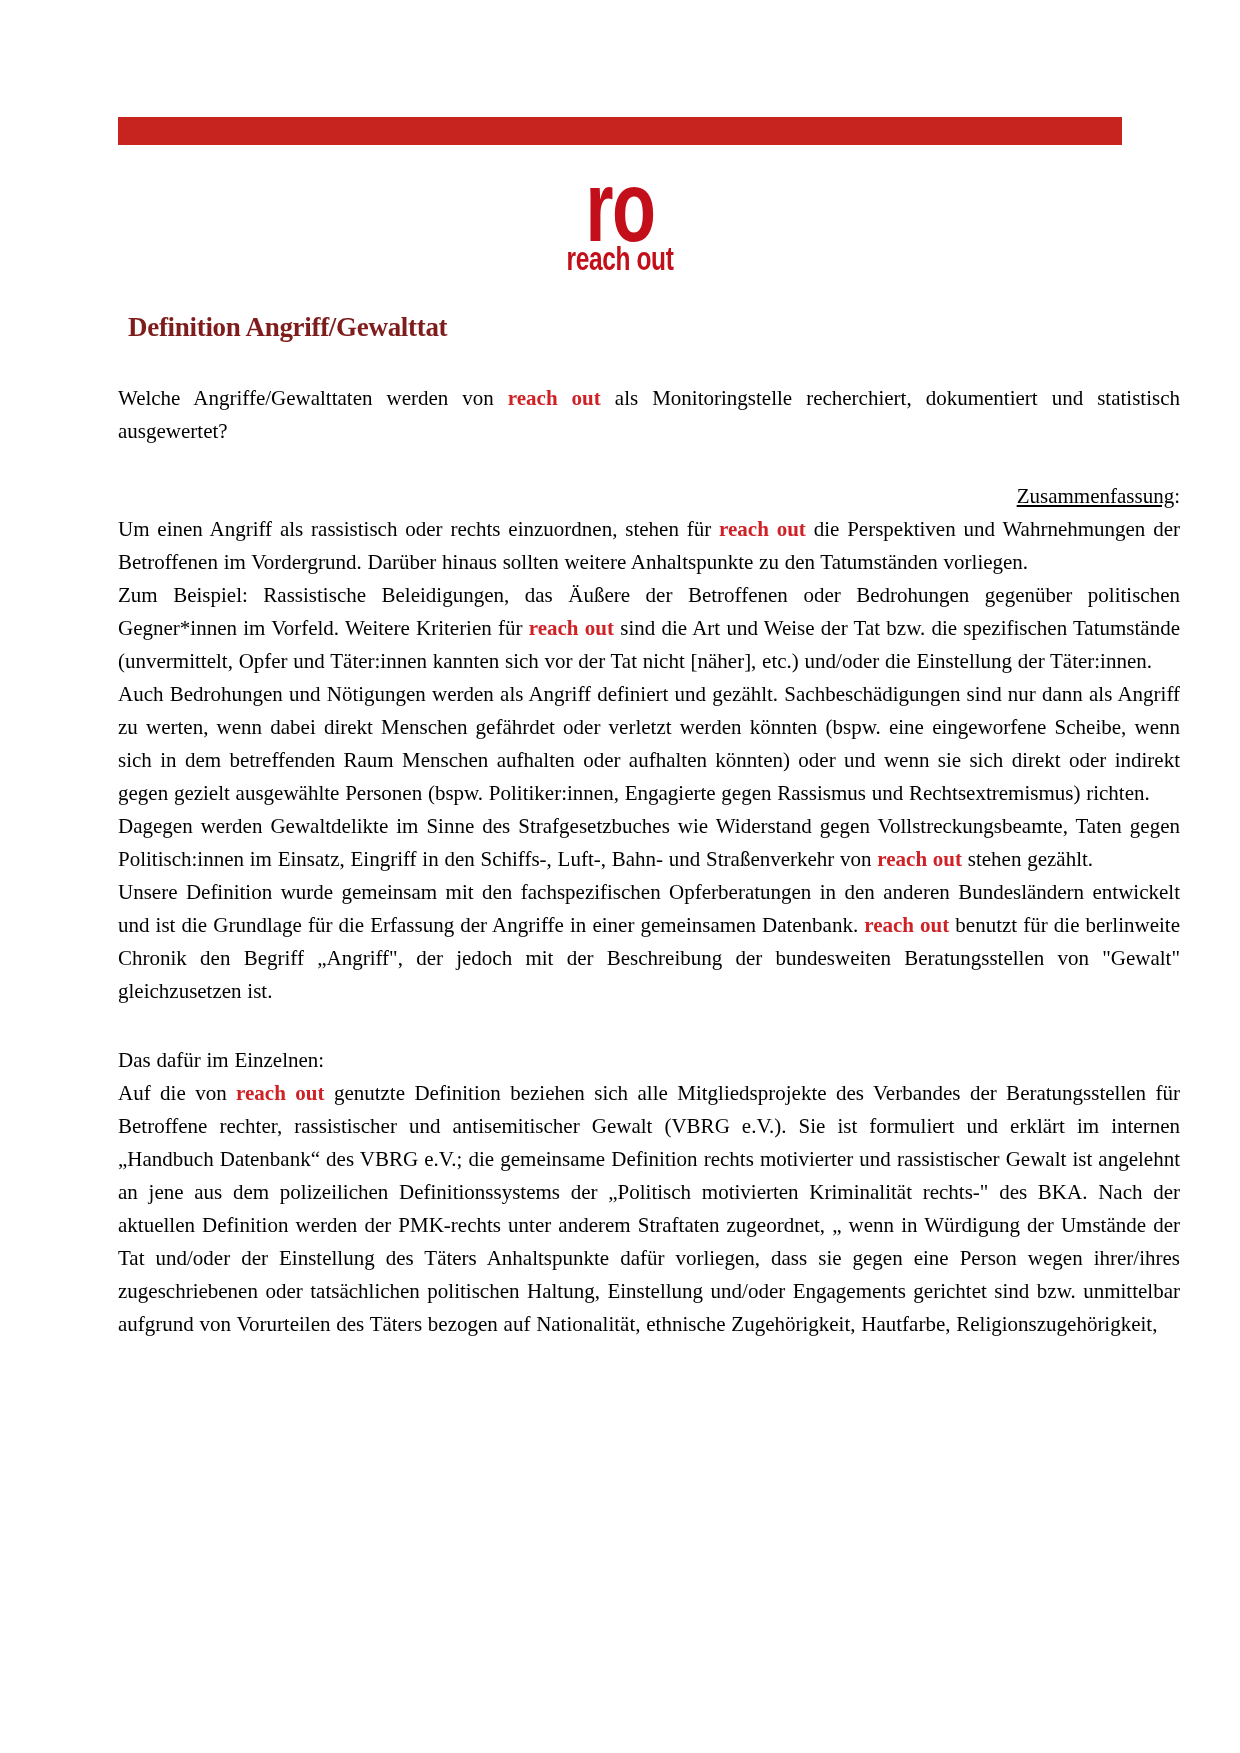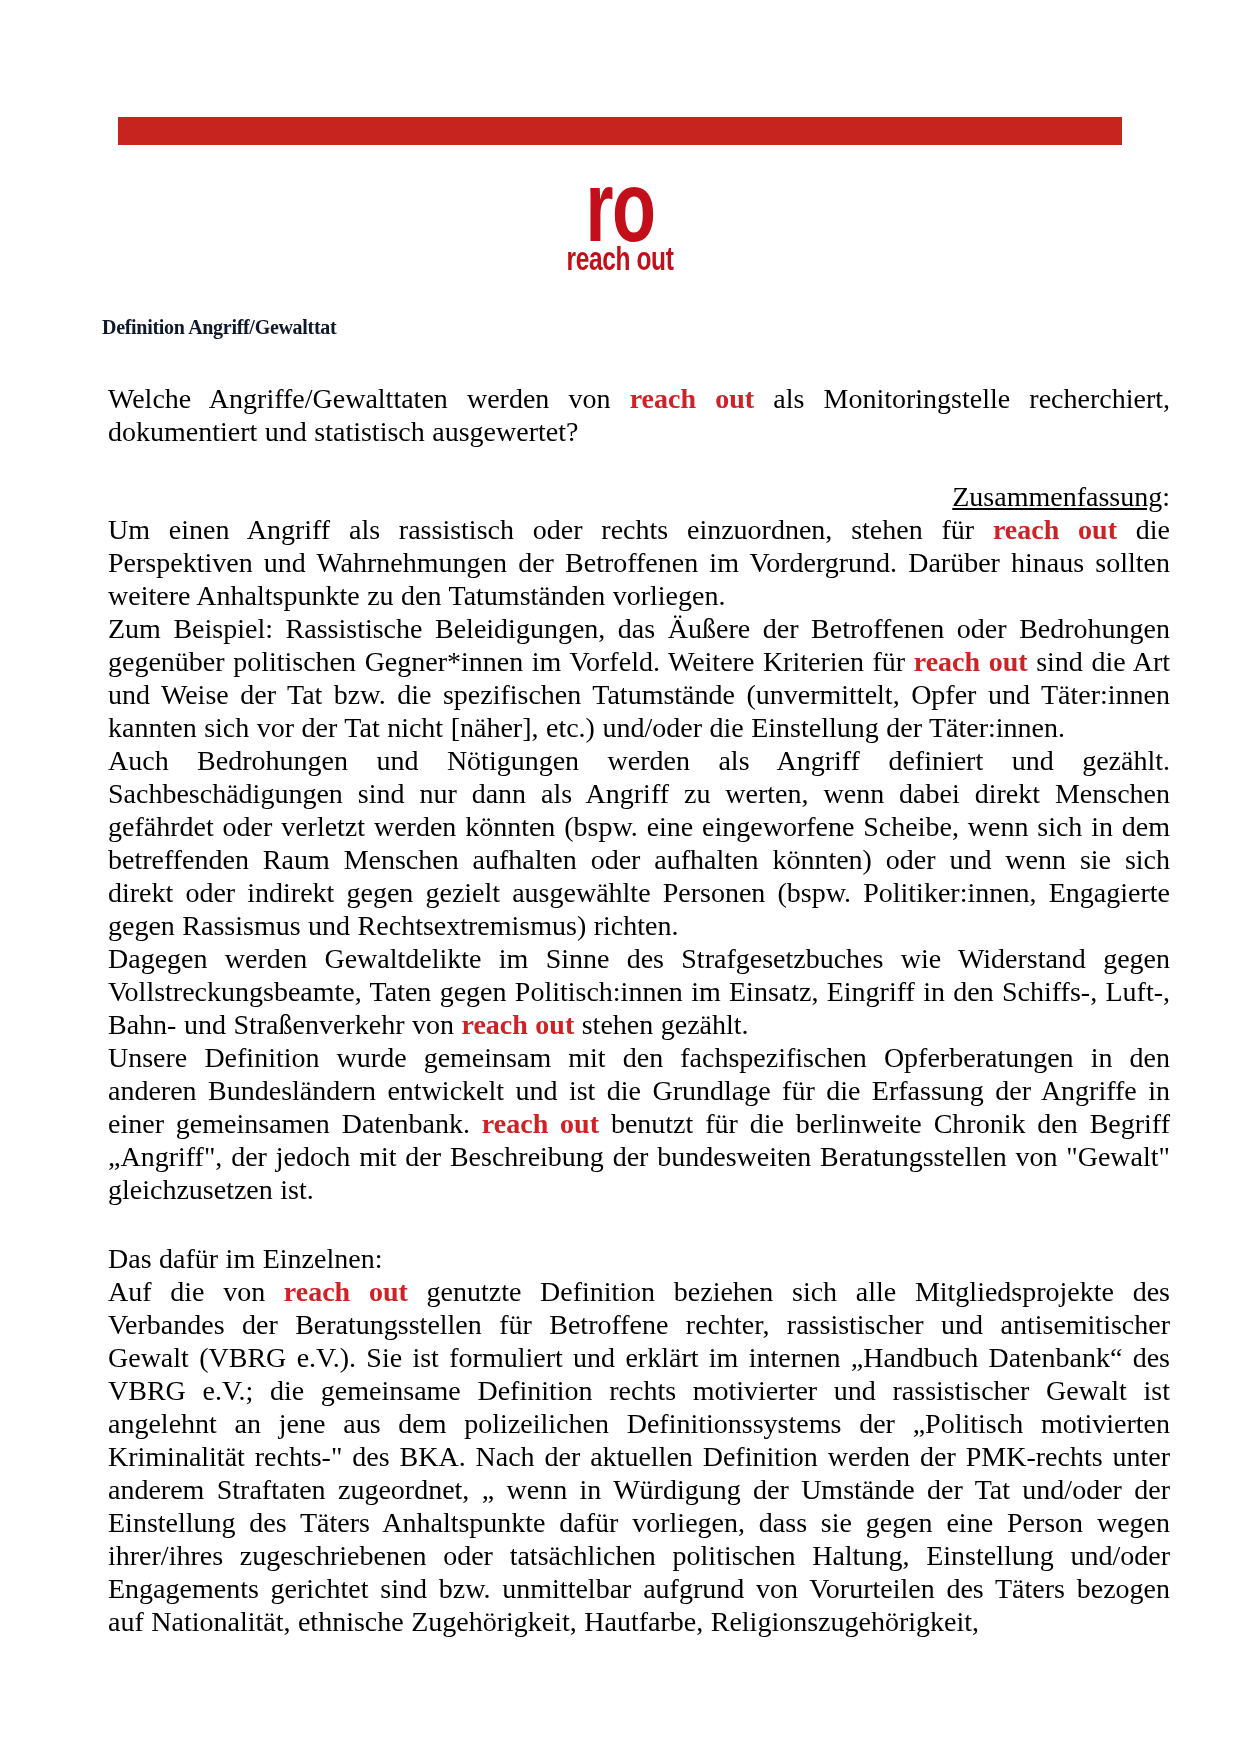--- a/index.html
+++ b/index.html
@@ -50,36 +50,36 @@
     font-weight: 700;
     font-size: 34px;
     line-height: 34px;
     color: #c20f1a;
     transform: scaleX(0.72);
     transform-origin: 50% 50%;
     letter-spacing: -0.5px;
   }
   .heading {
     position: absolute;
-    left: 102px;
+    left: 128px;
     top: 311px;
     margin: 0;
     font-family: "Liberation Serif", serif;
     font-weight: 700;
-    font-size: 20px;
+    font-size: 27px;
     line-height: 33px;
-    color: #0f172a;
+    color: #7f1d1d;
     letter-spacing: -0.3px;
   }
   .content {
     position: absolute;
-    left: 108px;
+    left: 118px;
     top: 382px;
     width: 1062px;
-    font-size: 28px;
+    font-size: 21px;
     line-height: 33px;
     word-spacing: 0.5px;
   }
   .para {
     margin: 0;
     text-align: justify;
   }
   .para.summary {
     margin-top: 32px;
     text-align: right;

